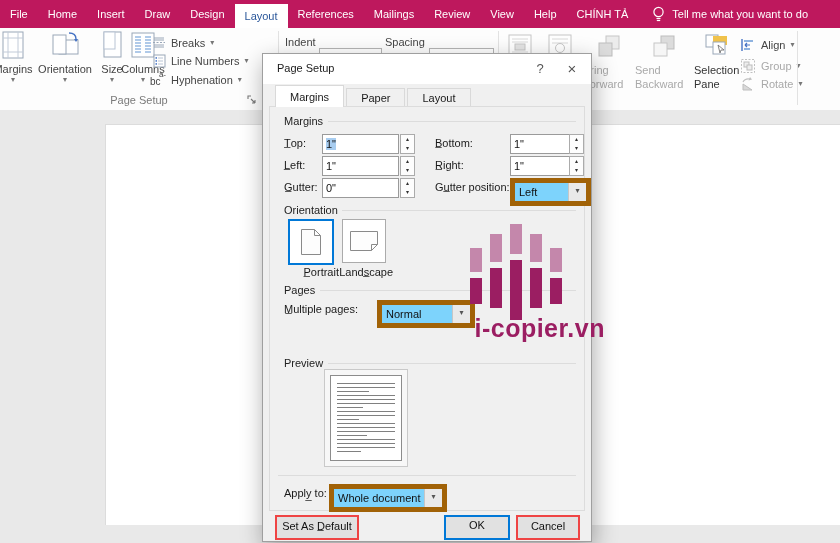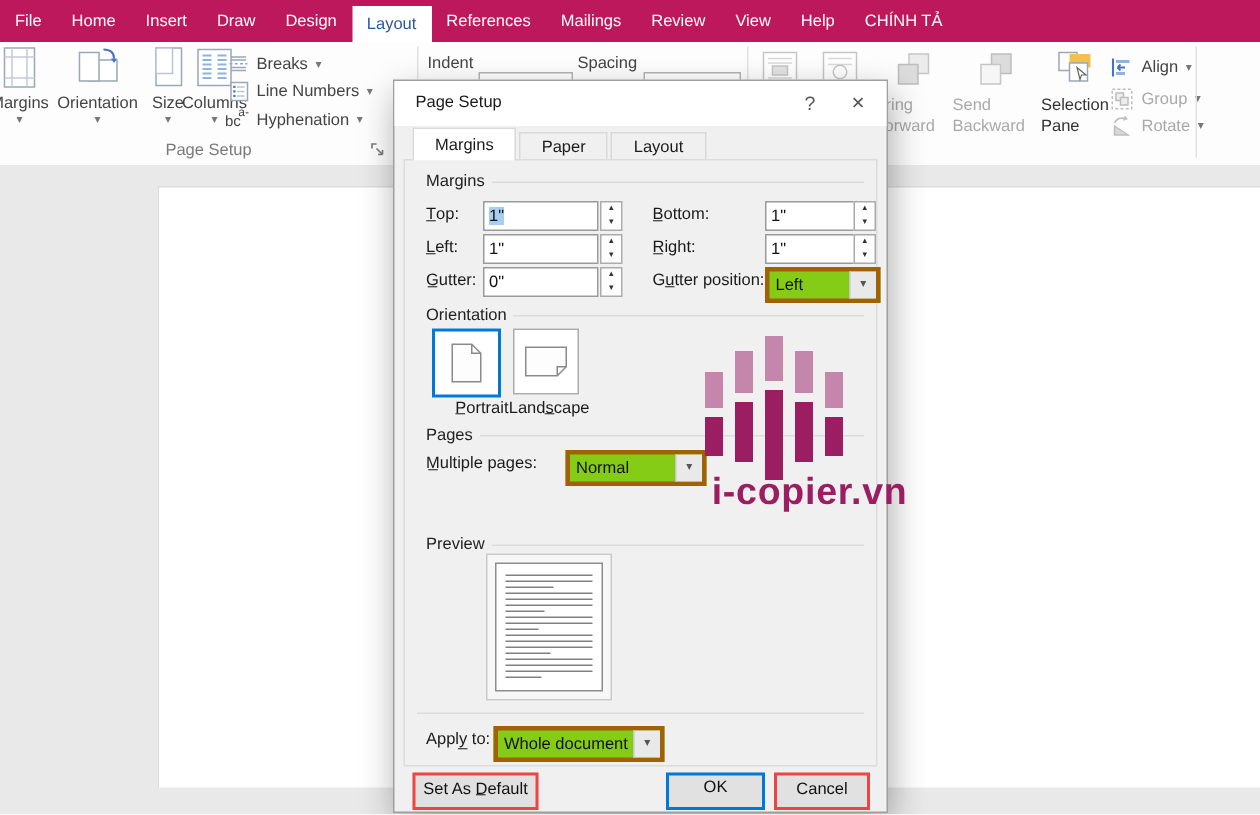--- a/index.html
+++ b/index.html
@@ -47,21 +47,21 @@
   .dtab.active{background:#fff;padding:5px 14px 4px;position:relative;z-index:2}
   .tabpage{position:absolute;left:6px;top:52px;width:314px;height:403px;border:1px solid #dcdcdc;background:#f0f0f0}
   .gtitle{position:absolute;color:#222}
   .gline{position:absolute;height:1px;background:#dcdcdc}
   .flabel{position:absolute;top:3px;color:#1a1a1a}
   .mrow{position:absolute;left:0;width:100%;height:20px}
   .tfield{position:absolute;top:0;height:18px;background:#fff;border:1px solid #9a9a9a;line-height:18px;padding-left:3px;color:#111}
   .selhl{background:#a8cdf0}
   .spin{position:absolute;top:0;width:13px;height:18px;background:#fdfdfd;border:1px solid #ababab;text-align:center}
   .spin span{display:block;font-size:6px;line-height:9px;color:#333}
-  .combo{position:absolute;top:0;height:18px;background:#84cc16;border:3px solid #a16207;line-height:18px;color:#111}
+  .combo{position:absolute;top:0;height:18px;background:#7dd3fc;border:5px solid #a16207;line-height:18px;color:#111}
   .combo .cval{padding-left:4px}
   .combo .cbtn{position:absolute;right:0;top:0;width:17px;height:18px;background:#e9e9e9;border-left:1px solid #c6c6c6;text-align:center;line-height:16px;font-size:8px;color:#555}
   .orbox{position:absolute;width:42px;height:42px;background:#fff;border:1px solid #ababab;display:flex;align-items:center;justify-content:center}
   .orbox.sel{border:2px solid #0078d7}
   .orlbl{position:absolute;width:60px;text-align:right;color:#1a1a1a}
   .thumb{position:absolute;left:54px;top:262px;width:82px;height:96px;background:#f7f7f7;border:1px solid #c9c9c9;padding:0}
   .thumb-page{position:absolute;left:5px;top:5px;right:5px;bottom:5px;background:#fff;border:1px solid #8c8c8c;padding:7px 6px}
   .tline{height:1px;background:#808080;margin-bottom:3px}
   .dbtn{position:absolute;height:21px;background:#e1e1e1;border:2px solid #ef4444;text-align:center;line-height:19px;color:#111}
   .dbtn.focus{border:2px solid #0078d7;line-height:17px}
@@ -84,20 +84,28 @@
         <span class="tab">Draw</span>
         <span class="tab">Design</span>
         <span class="tab active">Layout</span>
         <span class="tab">References</span>
         <span class="tab">Mailings</span>
         <span class="tab">Review</span>
         <span class="tab">View</span>
         <span class="tab">Help</span>
         <span class="tab">CHÍNH TẢ</span>
       </div>
+    <div class="tellme">
+      <svg width="13" height="17" viewBox="0 0 13 17">
+          <circle cx="6.5" cy="6" r="4.6" fill="none" stroke="#fff" stroke-width="1.2"></circle>
+          <line x1="4.5" y1="12.5" x2="8.5" y2="12.5" stroke="#fff" stroke-width="1.2"></line>
+          <line x1="4.8" y1="14.5" x2="8.2" y2="14.5" stroke="#fff" stroke-width="1.2"></line>
+        </svg>
+      <span>Tell me what you want to do</span>
+    </div>
   </div>
 
   <div class="ribbon">
 
     <div class="bigbtn" style="left:-12px;width:50px">
       <svg width="26" height="30" viewBox="0 0 26 30">
           <rect x="3" y="2" width="20" height="26" fill="#fff" stroke="#9aa7b8"></rect>
           <line x1="8" y1="2" x2="8" y2="28" stroke="#c2cbd8"></line>
           <line x1="18" y1="2" x2="18" y2="28" stroke="#c2cbd8"></line>
           <line x1="3" y1="8" x2="23" y2="8" stroke="#c2cbd8"></line>

